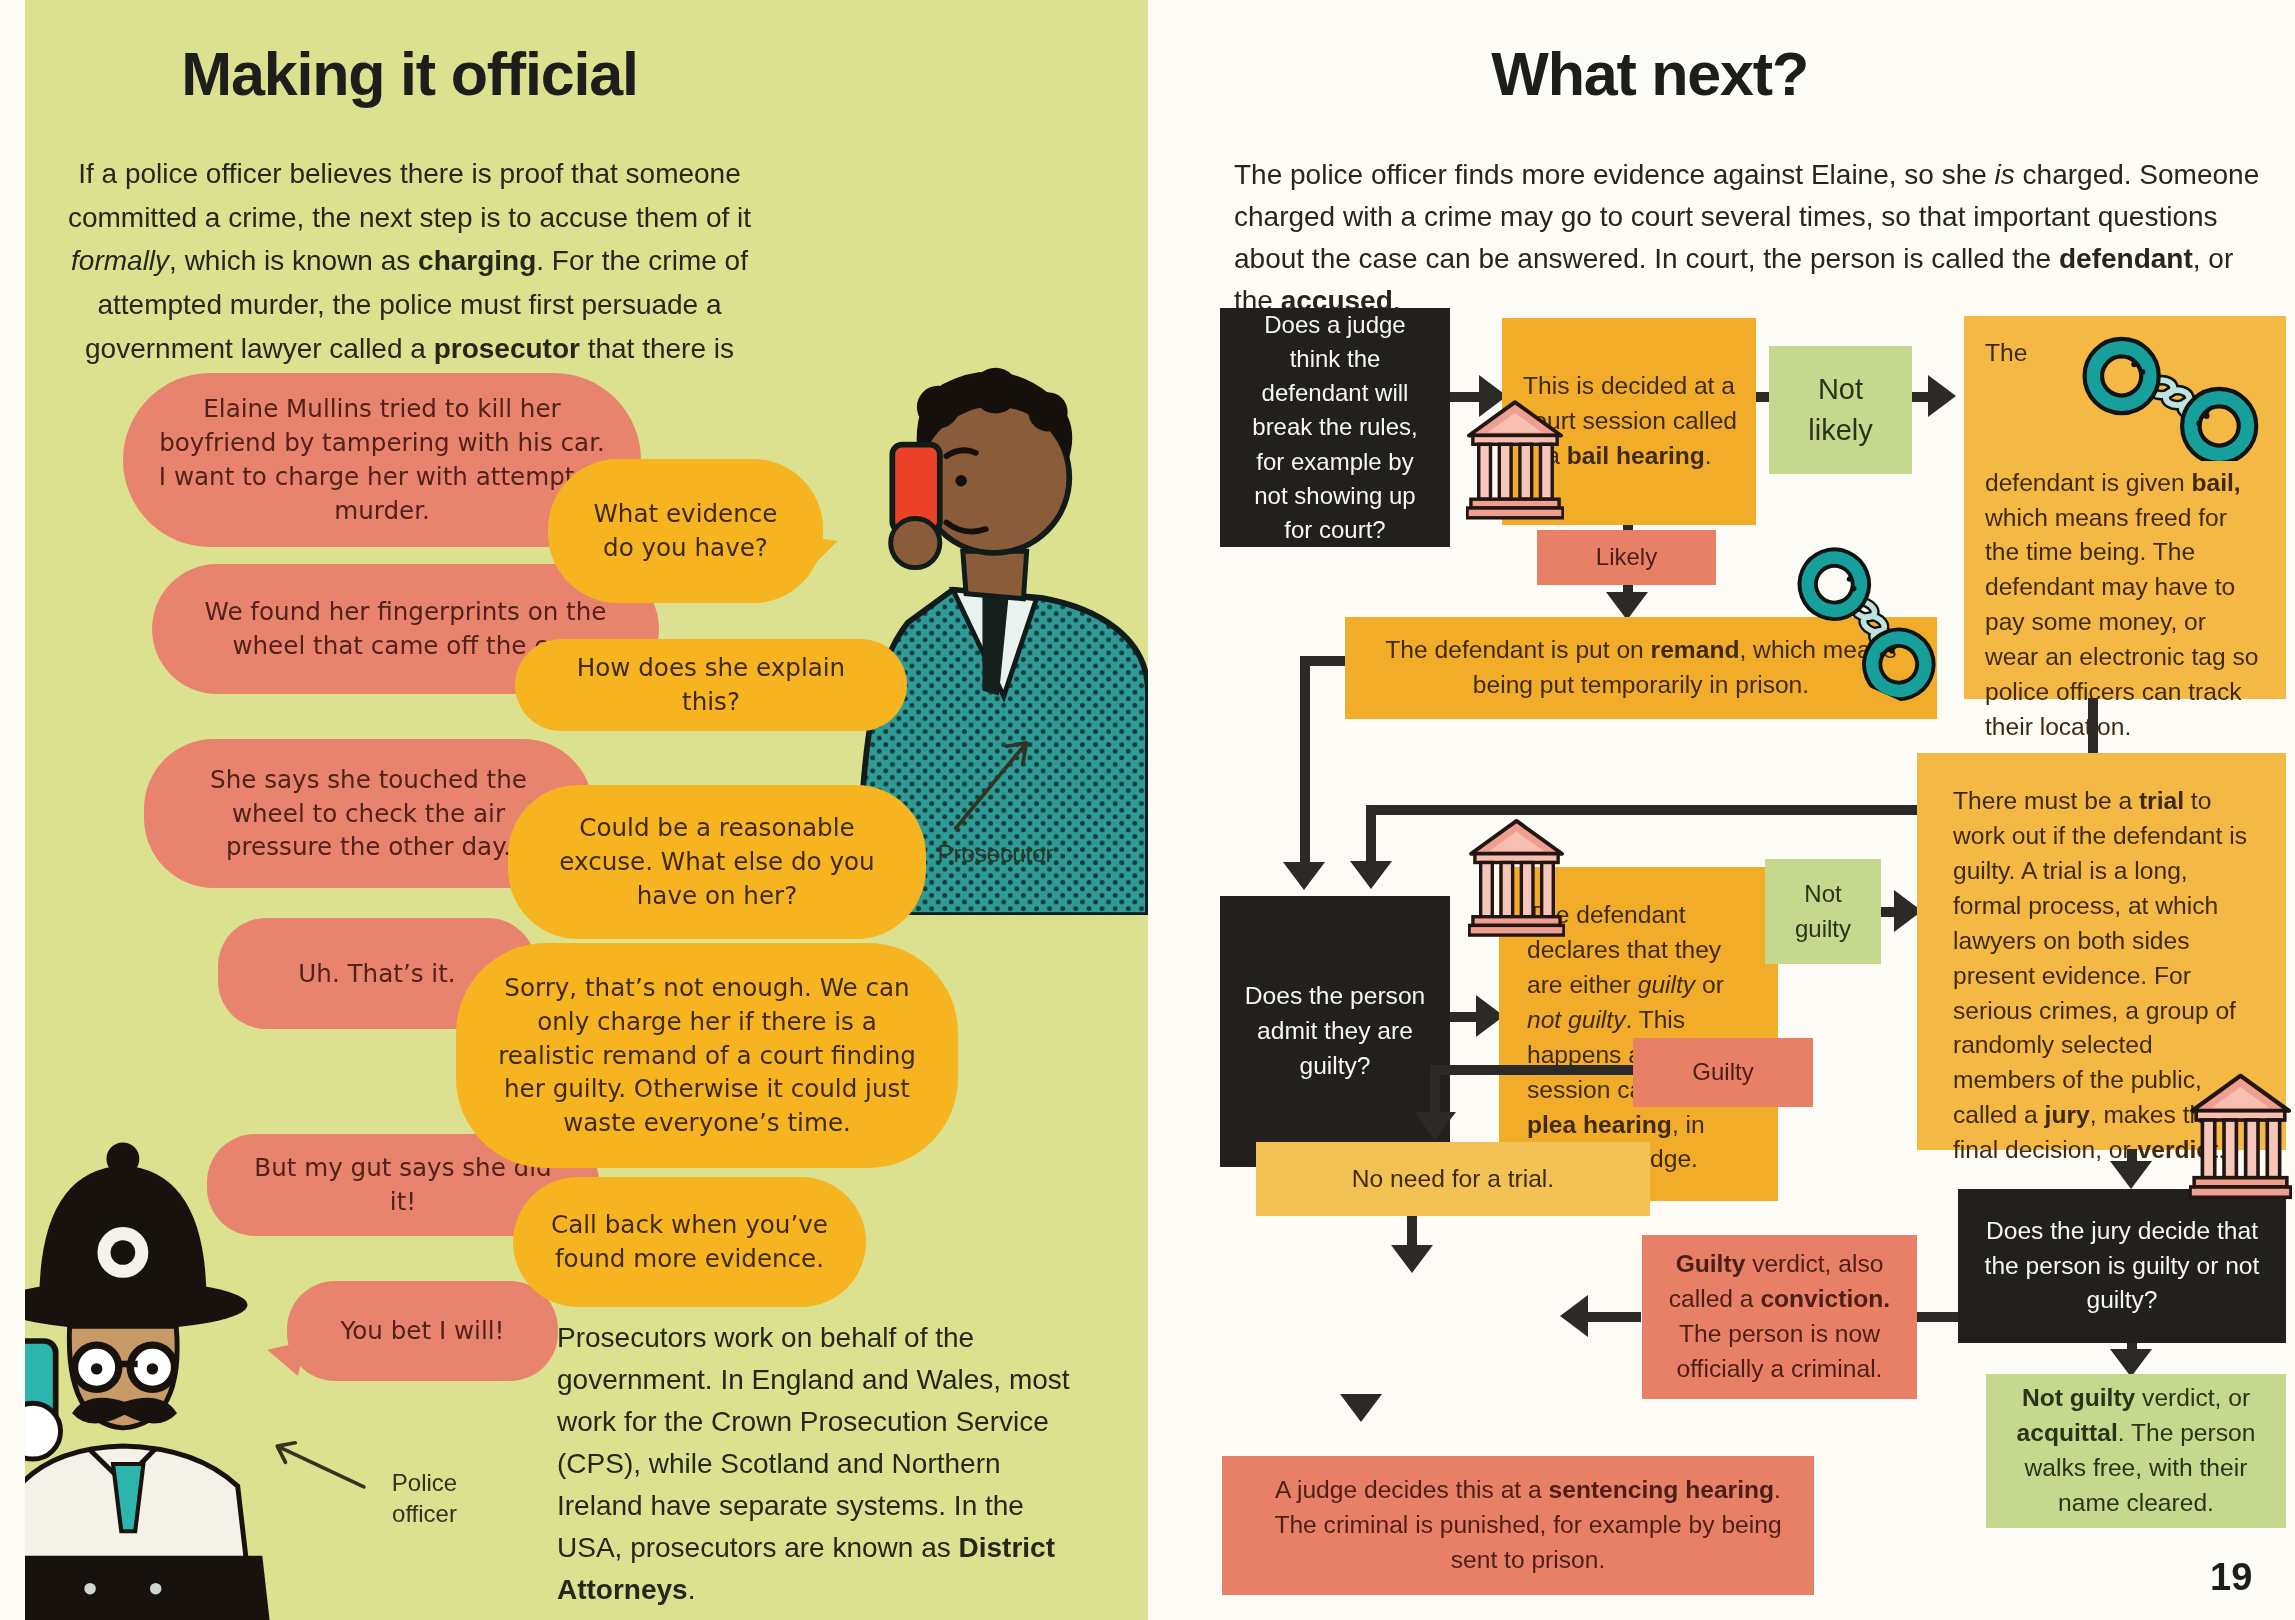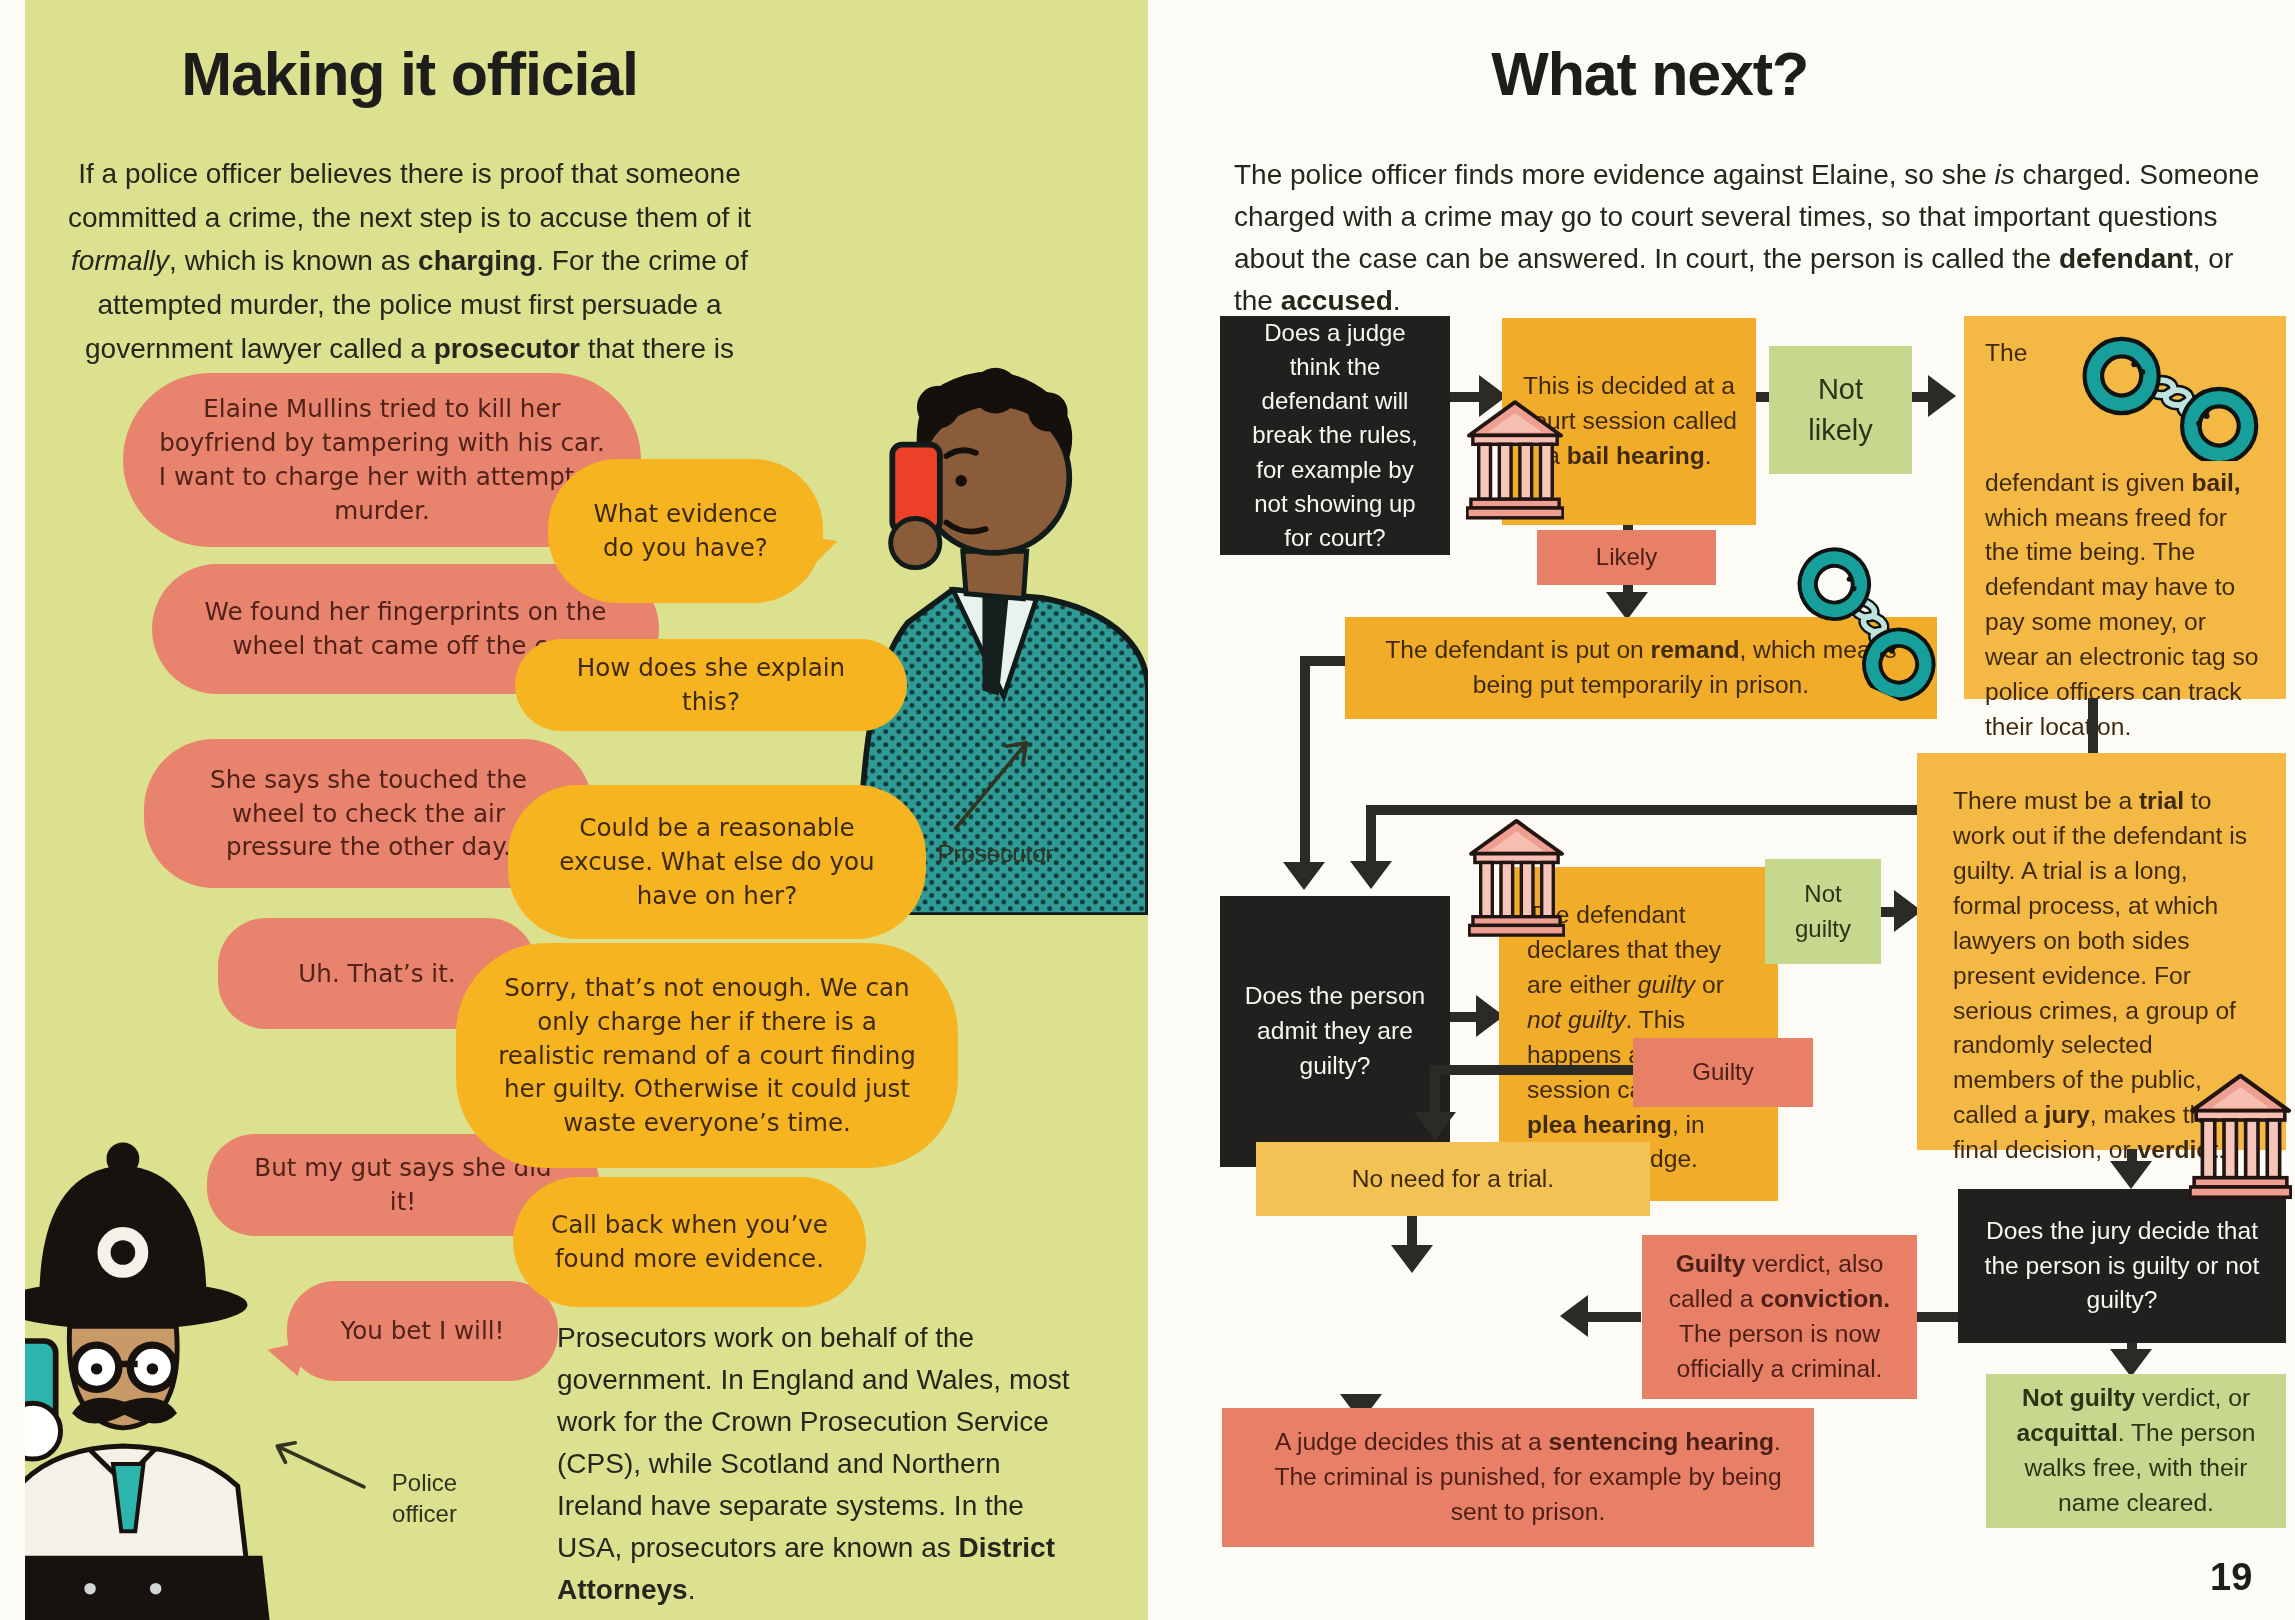--- a/index.html
+++ b/index.html
@@ -183,21 +183,21 @@
     <p class="footer-par" style="left:557px;top:1317px;width:533px;"><span>Prosecutors work on behalf of the government. In England and Wales, most work for the Crown Prosecution Service (CPS), while Scotland and Northern Ireland have separate systems. In the USA, prosecutors are known as </span><span class="b">District Attorneys</span><span>.</span></p>
 
     <div class="edge-strip"></div>
   </section>
 
   <section class="page right">
     <h1 class="page-title" style="left:86px;top:39px;width:574px;text-align:right;">What next?</h1>
 
     <p class="intro" style="left:86px;top:154px;width:1029px;line-height:1.5;"><span>The police officer finds more evidence against Elaine, so she </span><span class="i">is</span><span> charged. Someone charged with a crime may go to court several times, so that important questions about the case can be answered. In court, the person is called the </span><span class="b">defendant</span><span>, or the </span><span class="b">accused</span><span>.</span></p>
 
-    <div class="fc black" style="left:72px;top:316px;width:230px;height:239px;font-size:24px;">Does a judge think the defendant will break the rules, for example by not showing up for court?</div>
+    <div class="fc black" style="left:72px;top:308px;width:230px;height:239px;font-size:24px;">Does a judge think the defendant will break the rules, for example by not showing up for court?</div>
     <div class="ln" style="left:302px;top:392px;width:36px;height:9.8px;"></div>
     <div class="ah right" style="left:331px;top:375px;"></div>
 
     <div class="fc yellow" style="left:354px;top:318px;width:254px;height:207px;">
       <div class="fc-text"><span>This is decided at a court session called a </span><span class="b">bail hearing</span><span>.</span></div>
     </div>
     <svg class="icon z5" style="left:318px;top:398px;width:98px;height:123px;" viewBox="0 0 120 150" width="98" height="123">
         <use href="#sym-courthouse"></use>
       </svg>
 
@@ -280,21 +280,21 @@
     <div class="ln" style="left:979px;top:1149px;width:9.8px;height:13px;"></div>
     <div class="ah down" style="left:962px;top:1161px;"></div>
 
     <div class="fc black" style="left:810px;top:1189px;width:328px;height:154px;">Does the jury decide that the person is guilty or not guilty?</div>
     <div class="ln" style="left:979px;top:1343px;width:9.8px;height:9.8px;"></div>
     <div class="ah down" style="left:962px;top:1349px;"></div>
 
     <div class="ln" style="left:208px;top:1396px;width:9.8px;height:4.9px;"></div>
     <div class="ah down" style="left:192px;top:1394px;"></div>
 
-    <div class="fc red" style="left:74px;top:1408px;width:592px;height:139px;padding-left:38px;">
+    <div class="fc red" style="left:74px;top:1456px;width:592px;height:139px;padding-left:38px;">
       <div class="fc-text"><span>A judge decides this at a </span><span class="b">sentencing hearing</span><span>. The criminal is punished, for example by being sent to prison.</span></div>
     </div>
 
     <div class="fc green" style="left:838px;top:1374px;width:300px;height:154px;">
       <div class="fc-text"><span class="b">Not guilty</span><span> verdict, or </span><span class="b">acquittal</span><span>. The person walks free, with their name cleared.</span></div>
     </div>
 
     <div class="pagenum" style="left:1062px;top:1556px;">19</div>
   </section>
 </div>

